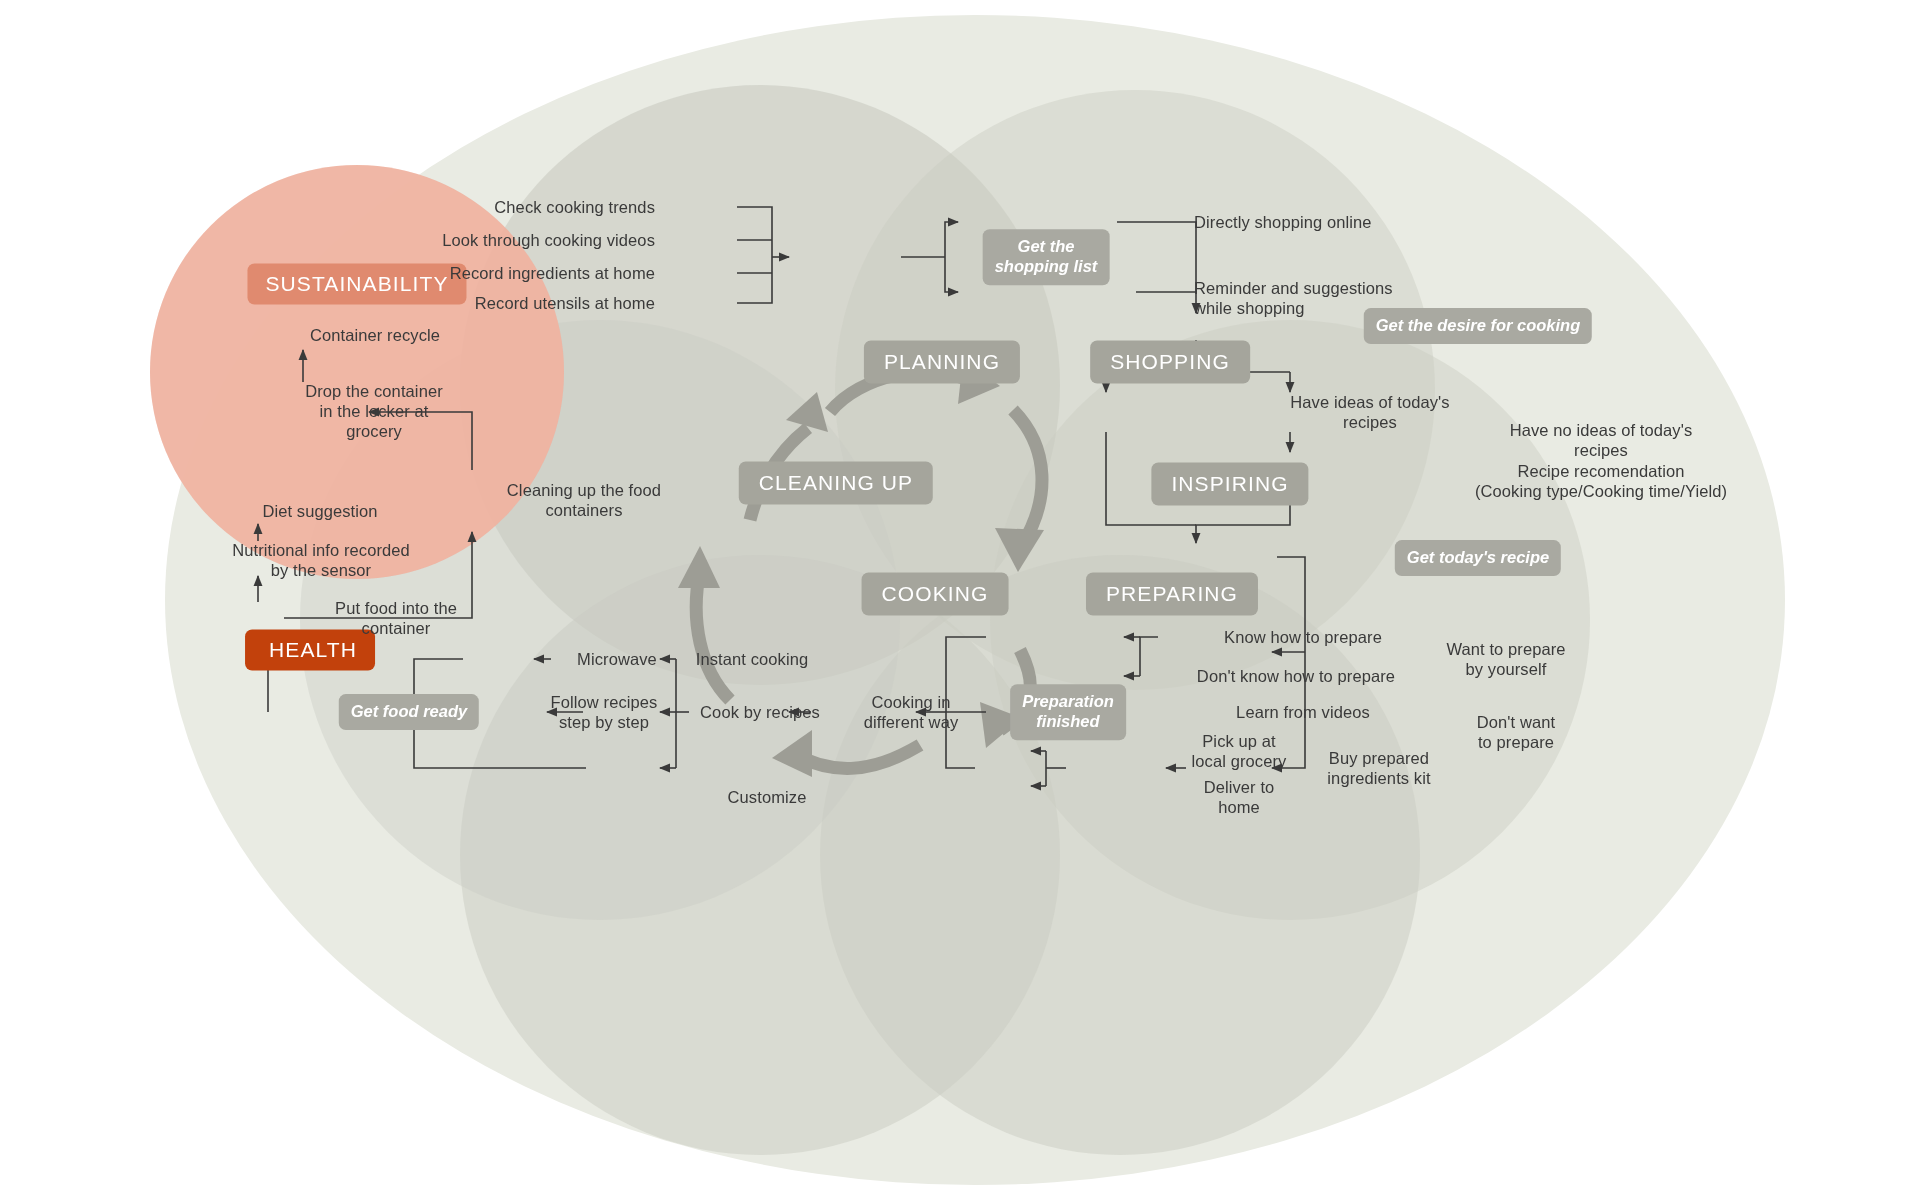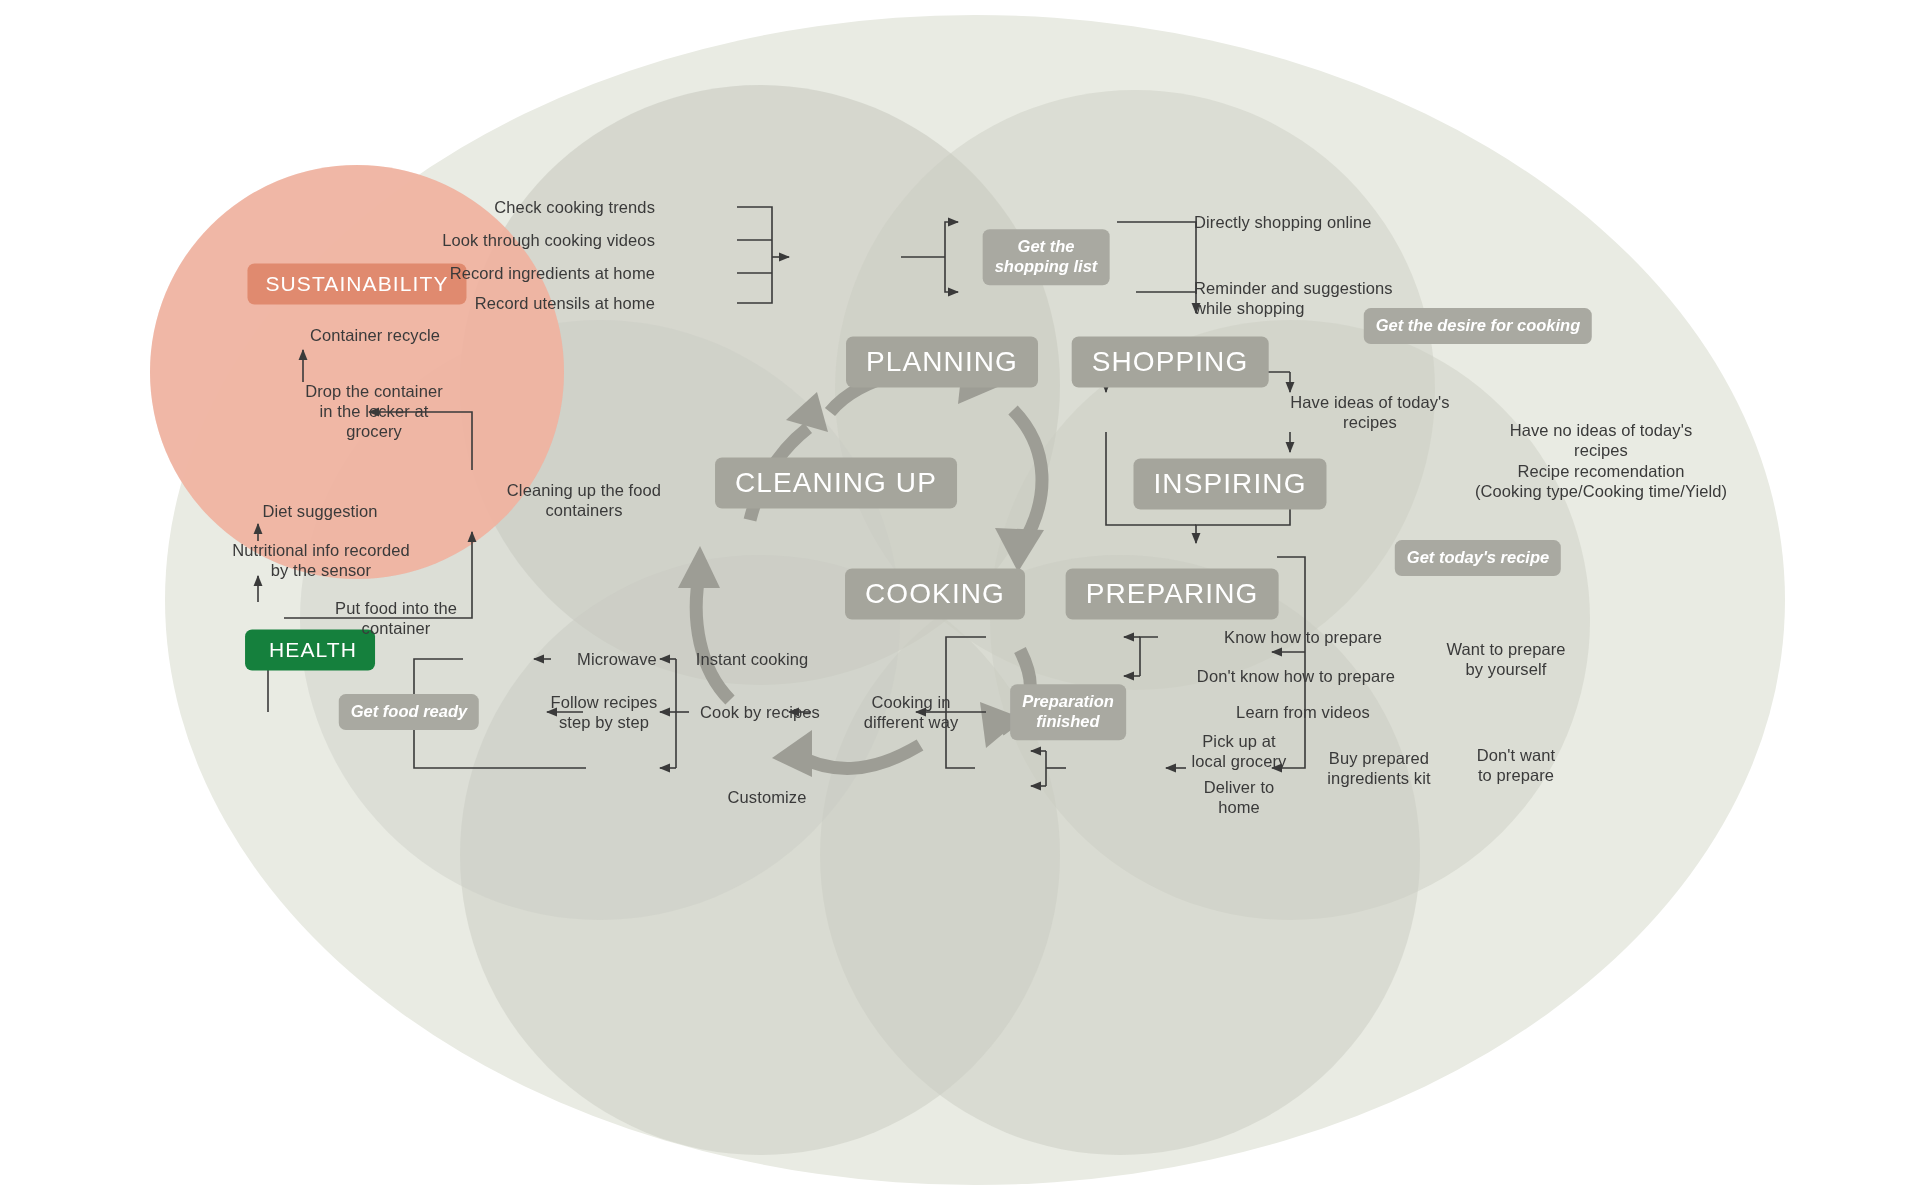--- a/index.html
+++ b/index.html
@@ -6,21 +6,21 @@
   body{width:1920px;height:1200px;overflow:hidden;font-family:"Liberation Sans",sans-serif;}
   #stage{position:relative;width:1920px;height:1200px;background:#ffffff;}
   #stage svg{position:absolute;left:0;top:0;}
 
   .lbl{position:absolute;color:#3a3a3a;font-size:16.5px;line-height:1.22;text-align:center;
        white-space:pre-line;transform:translate(-50%,-50%);letter-spacing:.1px;}
   .lbl.l{text-align:left;}
   .lbl.r{text-align:right;}
 
   .stage-chip{position:absolute;transform:translate(-50%,-50%);background:#a5a59c;color:#ffffff;
-       font-size:28px;letter-spacing:1.1px;border-radius:7px;padding:9px 20px 10px;white-space:nowrap;}
+       font-size:21px;letter-spacing:1.1px;border-radius:7px;padding:9px 20px 10px;white-space:nowrap;}
 
   .act-chip{position:absolute;transform:translate(-50%,-50%);background:#a9a9a1;color:#ffffff;
        font-size:16.5px;font-style:italic;font-weight:bold;border-radius:7px;padding:8px 12px;
        text-align:center;line-height:1.2;white-space:pre-line;}
 
   .pillar{position:absolute;transform:translate(-50%,-50%);color:#ffffff;font-size:21px;
        letter-spacing:1.1px;border-radius:7px;padding:8px 18px 9px;white-space:nowrap;}
 </style>
 </head>
 <body>
@@ -137,21 +137,21 @@
 
       <path d="M284,618 L472,618 L472,532" marker-end="url(#ah)"></path>
 
       <path d="M472,470 L472,412 L369,412" marker-end="url(#ah)"></path>
 
       <path d="M303,382 L303,350" marker-end="url(#ah)"></path>
     </g>
   </svg>
 
   <div class="pillar" style="left:357px;top:284px;background:#e08a6f;">SUSTAINABILITY</div>
-  <div class="pillar" style="left:310px;top:650px;background:#15803d;padding-left:24px;">HEALTH</div>
+  <div class="pillar" style="left:310px;top:650px;background:#c2410c;padding-left:24px;">HEALTH</div>
 
   <div class="stage-chip" style="left:942px;top:362px;">PLANNING</div>
   <div class="stage-chip" style="left:1170px;top:362px;">SHOPPING</div>
   <div class="stage-chip" style="left:1230px;top:484px;">INSPIRING</div>
   <div class="stage-chip" style="left:1172px;top:594px;">PREPARING</div>
   <div class="stage-chip" style="left:935px;top:594px;">COOKING</div>
   <div class="stage-chip" style="left:836px;top:483px;">CLEANING UP</div>
 
   <div class="act-chip" style="left:1046px;top:257px;">Get the
 shopping list</div>
@@ -175,21 +175,21 @@
   <div class="lbl" style="left:1601px;top:412px;margin-top:28px;">Have no ideas of today's
 recipes</div>
   <div class="lbl" style="left:1601px;top:481px;">Recipe recomendation
 (Cooking type/Cooking time/Yield)</div>
 
   <div class="lbl" style="left:1506px;top:659px;">Want to prepare
 by yourself</div>
   <div class="lbl" style="left:1303px;top:637px;">Know how to prepare</div>
   <div class="lbl" style="left:1296px;top:676px;">Don't know how to prepare</div>
   <div class="lbl" style="left:1303px;top:712px;">Learn from videos</div>
-  <div class="lbl" style="left:1516px;top:765px;">Don't want
+  <div class="lbl" style="left:1516px;top:732px;">Don't want
 to prepare</div>
   <div class="lbl" style="left:1379px;top:768px;">Buy prepared
 ingredients kit</div>
   <div class="lbl" style="left:1239px;top:751px;">Pick up at
 local grocery</div>
   <div class="lbl" style="left:1239px;top:797px;">Deliver to
 home</div>
 
   <div class="lbl" style="left:911px;top:712px;">Cooking in
 different way</div>

